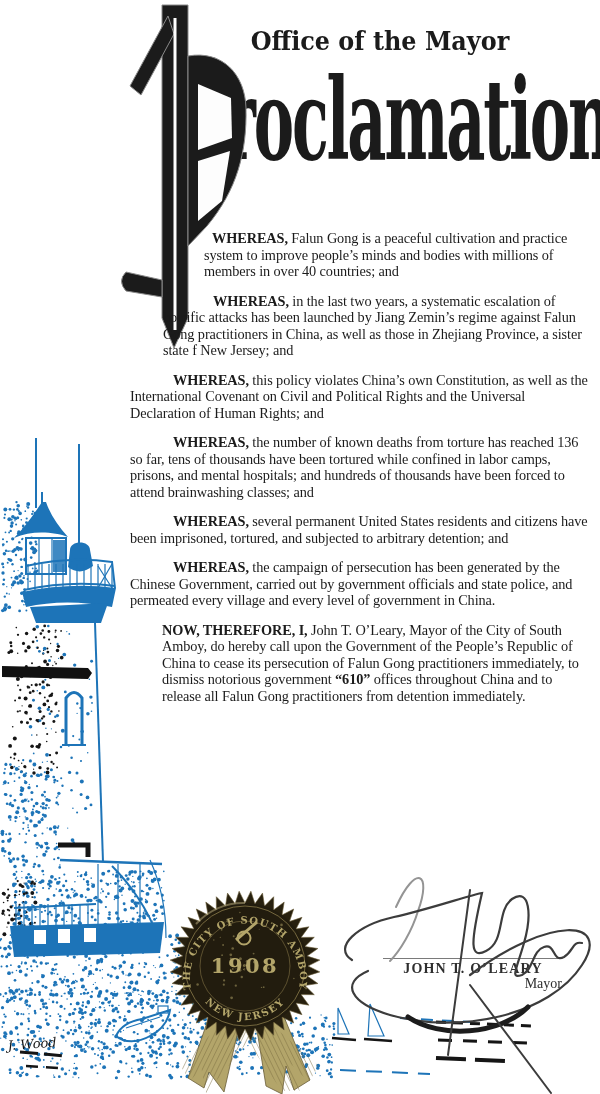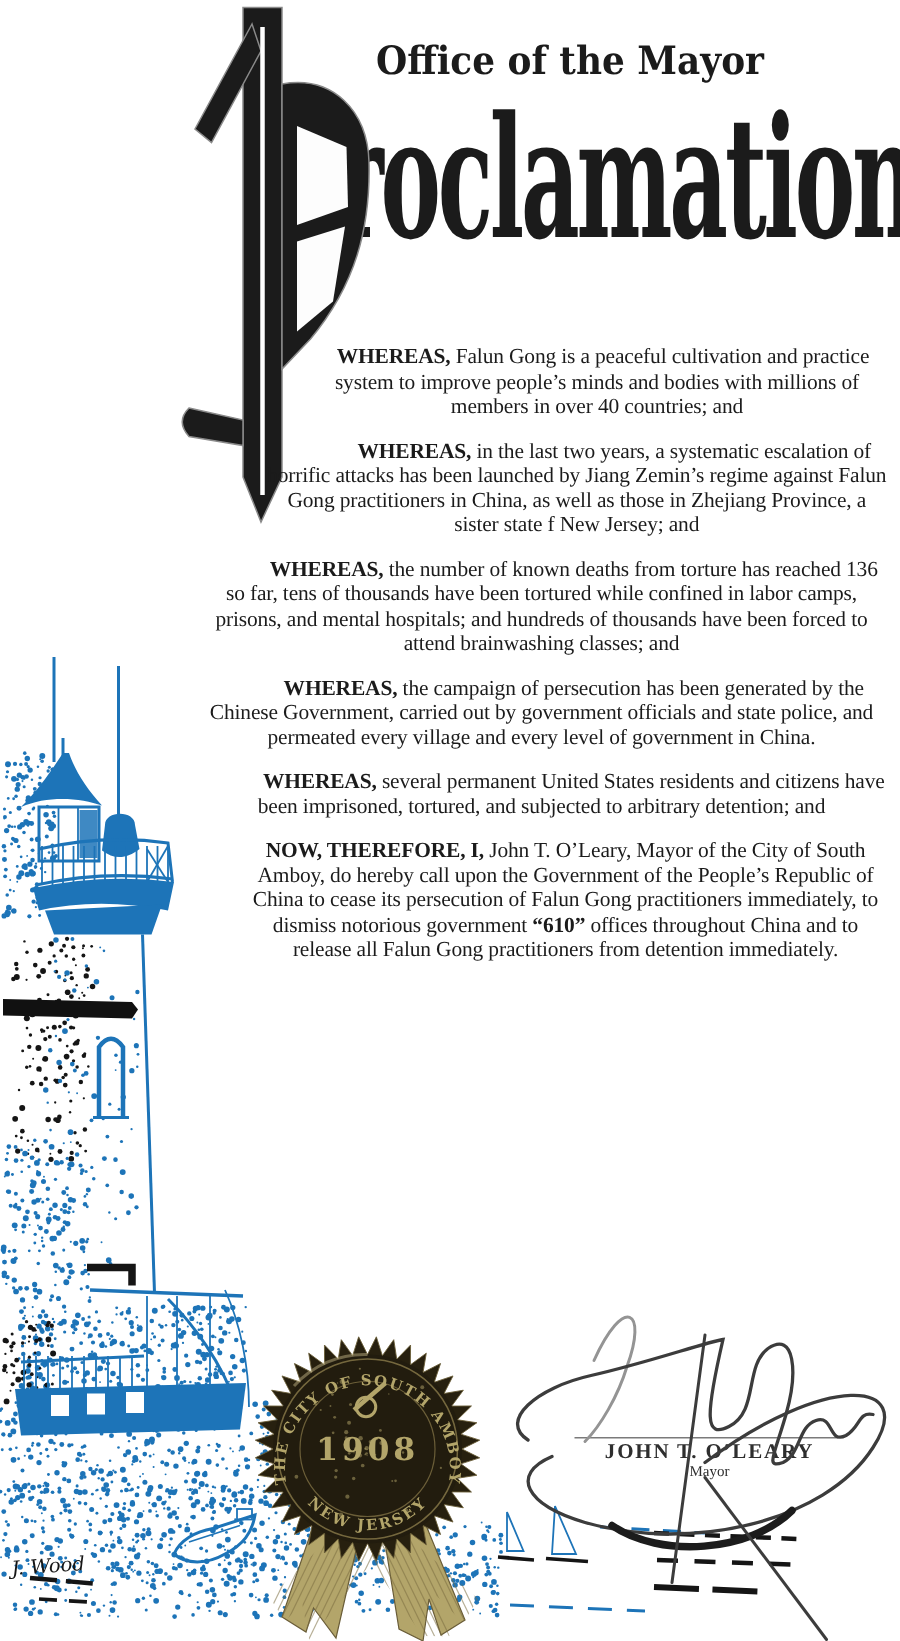--- a/index.html
+++ b/index.html
@@ -8,32 +8,32 @@
   
   .office-line{position:absolute;left:150px;top:26px;width:460px;text-align:center;
     font-family:"DejaVu Serif",serif;font-weight:bold;font-size:26px;
     transform:scaleX(.92);transform-origin:center top;letter-spacing:0px;}
   .title-rest{position:absolute;left:224px;top:64px;line-height:1;white-space:nowrap;
     font-family:"DejaVu Serif",serif;font-weight:bold;font-size:112px;letter-spacing:-4px;
     transform:scaleX(.54);transform-origin:left top;}
   .bigP{position:absolute;left:110px;top:0;z-index:2;}
   
   .doc{position:absolute;left:130px;top:230px;width:462px;z-index:2;
-       font-size:14.3px;line-height:16.5px;letter-spacing:-0.1px;text-align:center;}
+       font-size:14.3px;line-height:16.5px;letter-spacing:-0.1px;text-align:left;}
   .doc p{margin:0 0 13px 0;text-indent:43px;}
   .doc p.p0{margin-left:74px;text-indent:8px;}
-  .doc p.p1{margin-left:47px;text-indent:50px;}
+  .doc p.p1{margin-left:33px;text-indent:50px;}
   .doc p.closing{margin-left:32px;text-indent:0;}
   .doc b{font-weight:bold;}
   
   .sig-line{position:absolute;left:383px;top:958px;width:176px;border-top:1.6px solid #7a7a7a;z-index:3;}
   .sig-name{position:absolute;left:384px;top:961px;width:178px;text-align:center;z-index:3;
     font-weight:bold;font-size:14px;letter-spacing:1.2px;color:#2e2e2e;}
-  .sig-title{position:absolute;left:384px;top:976px;width:178px;text-align:center;z-index:3;
-    font-size:10px;color:#2e2e2e;}
+  .sig-title{position:absolute;left:384px;top:976px;width:178px;text-align:right;z-index:3;
+    font-size:14px;color:#2e2e2e;}
   .scrawl{position:absolute;left:320px;top:855px;z-index:4;pointer-events:none;}
   
   .lh{position:absolute;left:0;top:430px;z-index:1;}
   .seal{position:absolute;left:164px;top:884px;z-index:3;}
   .sb{stroke:var(--blue,#1d74b8);fill:none;}
   .fb{fill:var(--blue,#1d74b8);}
   .sk{stroke:#151515;fill:none;}
   .w1{stroke-width:1.2px;}.w2{stroke-width:2px;}.w25{stroke-width:2.5px;}.w3{stroke-width:3px;}
   .sealtext{font-family:"DejaVu Serif",serif;font-weight:bold;fill:var(--gold,#a8985e);}
   .sigstroke{stroke:var(--sig,#3c3c3c);fill:none;stroke-linecap:round;}
@@ -2157,23 +2157,24 @@
     <line x1="65" y1="18" x2="65" y2="330" stroke="#fff" stroke-width="3"></line>
     <text x="-40" y="-40" font-size="1" fill="none">P</text>
   </svg>
 
   <div class="office-line">Office of the Mayor</div>
   <div class="title-rest">roclamation</div>
 
   <div class="doc">
     <p class="p0"><b>WHEREAS,</b><span> Falun Gong is a peaceful cultivation and practice system to improve people’s minds and bodies with millions of members in over 40 countries; and</span></p>
     <p class="p1"><b>WHEREAS,</b><span> in the last two years, a systematic escalation of horrific attacks has been launched by Jiang Zemin’s regime against Falun Gong practitioners in China, as well as those in Zhejiang Province, a sister state f New Jersey; and</span></p>
+    <p><b>WHEREAS,</b><span> this policy violates China’s own Constitution, as well as the International Covenant on Civil and Political Rights and the Universal Declaration of Human Rights; and</span></p>
     <p><b>WHEREAS,</b><span> the number of known deaths from torture has reached 136 so far, tens of thousands have been tortured while confined in labor camps, prisons, and mental hospitals; and hundreds of thousands have been forced to attend brainwashing classes; and</span></p>
+    <p><b>WHEREAS,</b><span> several permanent United States residents and citizens have been imprisoned, tortured, and subjected to arbitrary detention; and</span></p>
     <p><b>WHEREAS,</b><span> the campaign of persecution has been generated by the Chinese Government, carried out by government officials and state police, and permeated every village and every level of government in China.</span></p>
-    <p><b>WHEREAS,</b><span> several permanent United States residents and citizens have been imprisoned, tortured, and subjected to arbitrary detention; and</span></p>
     <p class="closing"><b>NOW, THEREFORE, I,</b><span> John T. O’Leary, Mayor of the City of South Amboy, do hereby call upon the Government of the People’s Republic of China to cease its persecution of Falun Gong practitioners immediately, to dismiss notorious government </span><b>“610”</b><span> offices throughout China and to release all Falun Gong practitioners from detention immediately.</span></p>
   </div>
 
   <svg class="seal" width="175" height="210" viewBox="0 0 175 210">
     <defs>
       <clipPath id="clipL">
           <path d="M48,124 L76,138 L60,208 L45,188 L40,204 L24,194 Z"></path>
         </clipPath>
       <clipPath id="clipR">
           <path d="M92,140 L118,128 L146,196 L130,206 L122,182 L118,210 L102,202 Z"></path>

